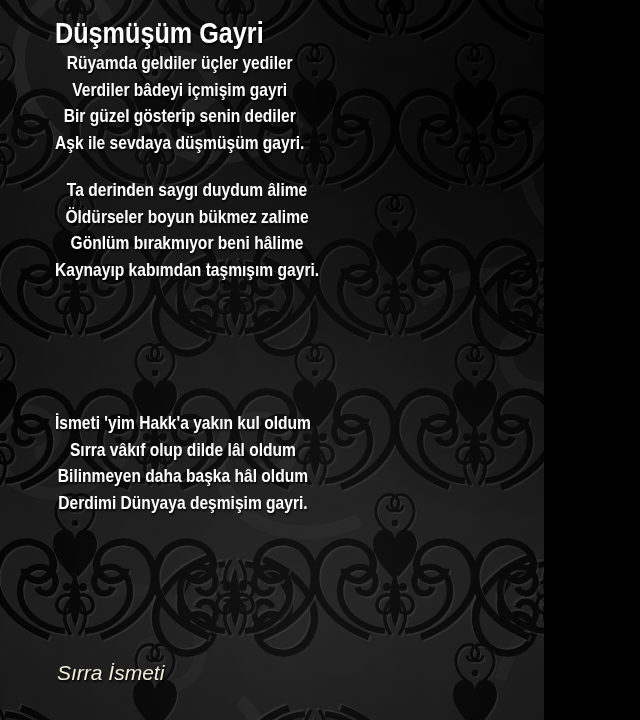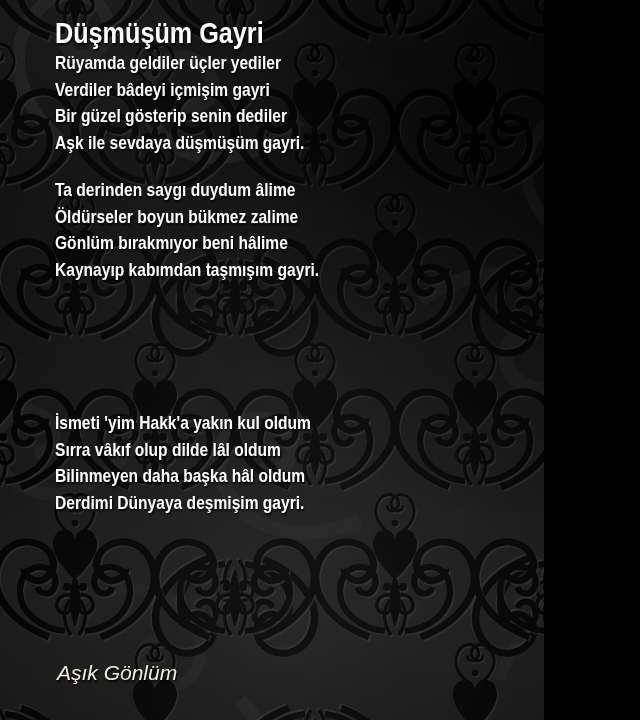--- a/index.html
+++ b/index.html
@@ -2,20 +2,21 @@
 <html><head>
 <meta charset="utf-8">
 <style>
   html,body{margin:0;padding:0;background:#000;}
   .page{
     position:relative;
     width:544px;height:720px;
     overflow:hidden;
     background:#0d0d0d;
     font-family:"Liberation Sans",sans-serif;
+    text-align:center;
   }
   .bg{position:absolute;left:0;top:0;z-index:0;}
   .txt{position:absolute;z-index:2;color:#ffffff;white-space:nowrap;}
   .title{
     left:55px;top:16px;
     font-size:30px;font-weight:700;line-height:34px;
     transform:scaleX(.84);transform-origin:0 0;
     text-shadow:1px 2px 2px rgba(0,0,0,.9);
     margin:0;
   }
@@ -186,14 +187,14 @@
     <div>Kaynayıp kabımdan taşmışım gayri.</div>
   </div>
 
   <div class="txt stanza s3">
     <div>İsmeti 'yim Hakk'a yakın kul oldum</div>
     <div>Sırra vâkıf olup dilde lâl oldum</div>
     <div>Bilinmeyen daha başka hâl oldum</div>
     <div>Derdimi Dünyaya deşmişim gayri.</div>
   </div>
 
-  <div class="txt author">Aşık Gönlüm</div>
+  <div class="txt author">Sırra İsmeti</div>
 </div>
 
 </body></html>

